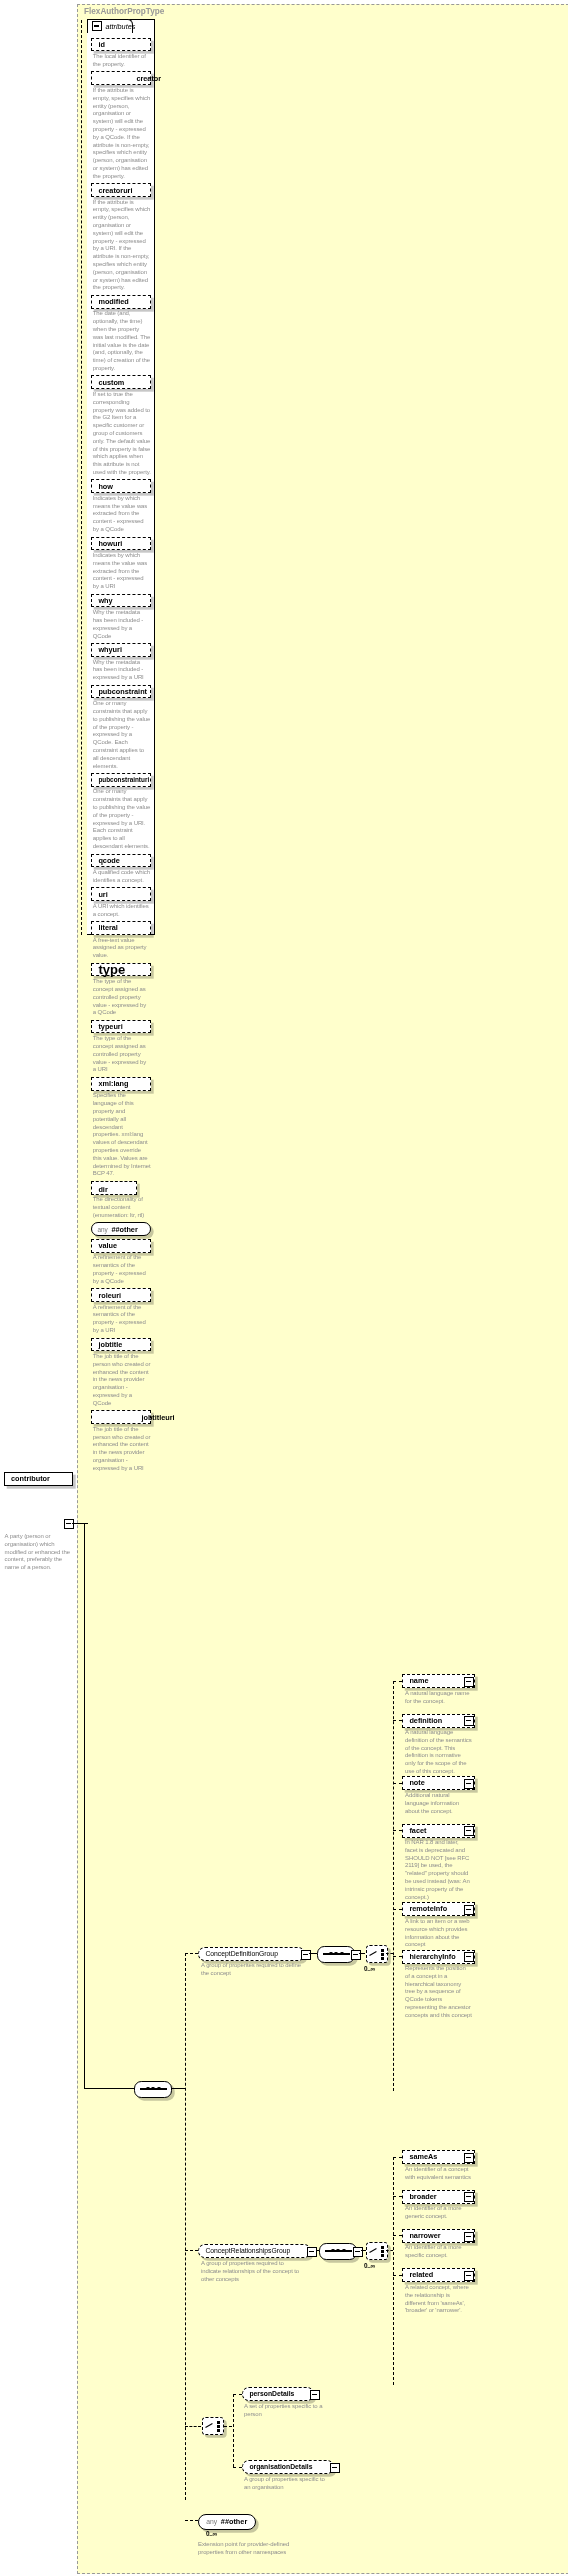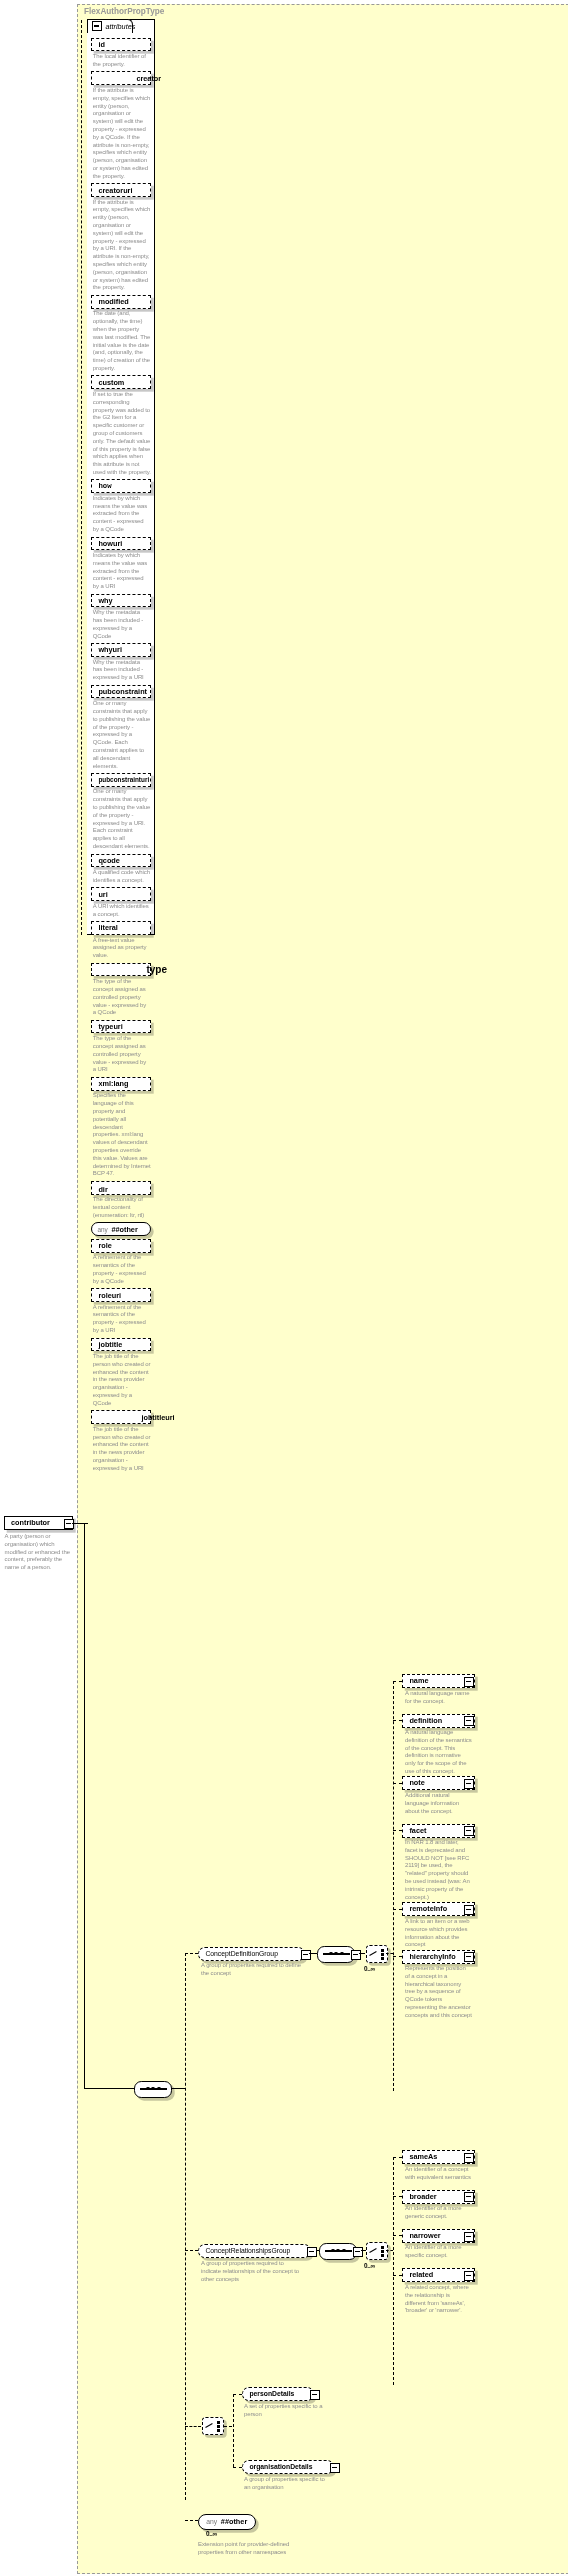--- a/index.html
+++ b/index.html
@@ -133,21 +133,21 @@
     </div>
     <div class="doc" style="margin: 1.8px 0px 1.8px 1.8px; width: 58px;">If the attribute is empty, specifies which entity (person, organisation or system) will edit the property - expressed by a URI. If the attribute is non-empty, specifies which entity (person, organisation or system) has edited the property.</div>
     <div class="box dashed" style="width: 60px; margin-top: 2.7px;">
       <span class="nodelabel" style="font-size: 7.3px;">modified</span>
     </div>
     <div class="doc" style="margin: 1.8px 0px 1.8px 1.8px; width: 58px;">The date (and, optionally, the time) when the property was last modified. The initial value is the date (and, optionally, the time) of creation of the property.</div>
     <div class="box dashed" style="width: 60px; margin-top: 2.7px;">
       <span class="nodelabel" style="font-size: 7.3px;">custom</span>
     </div>
     <div class="doc" style="margin: 1.8px 0px 1.8px 1.8px; width: 58px;">If set to true the corresponding property was added to the G2 Item for a specific customer or group of customers only. The default value of this property is false which applies when this attribute is not used with the property.</div>
-    <div class="box dashed" style="width: 60px; margin-top: 2.7px; font-family: Liberation Mono, monospace;">
+    <div class="box dashed" style="width: 60px; margin-top: 2.7px;">
       <span class="nodelabel" style="font-size: 7.3px;">how</span>
     </div>
     <div class="doc" style="margin: 1.8px 0px 1.8px 1.8px; width: 58px;">Indicates by which means the value was extracted from the content - expressed by a QCode</div>
     <div class="box dashed" style="width: 60px; margin-top: 2.7px;">
       <span class="nodelabel" style="font-size: 7.3px;">howuri</span>
     </div>
     <div class="doc" style="margin: 1.8px 0px 1.8px 1.8px; width: 58px;">Indicates by which means the value was extracted from the content - expressed by a URI</div>
     <div class="box dashed" style="width: 60px; margin-top: 2.7px;">
       <span class="nodelabel" style="font-size: 7.3px;">why</span>
     </div>
@@ -170,58 +170,58 @@
     <div class="doc" style="margin: 1.8px 0px 1.8px 1.8px; width: 58px;">A qualified code which identifies a concept.</div>
     <div class="box dashed" style="width: 60px; margin-top: 2.7px;">
       <span class="nodelabel" style="font-size: 7.3px;">uri</span>
     </div>
     <div class="doc" style="margin: 1.8px 0px 1.8px 1.8px; width: 58px;">A URI which identifies a concept.</div>
     <div class="box dashed" style="width: 60px; margin-top: 2.7px;">
       <span class="nodelabel" style="font-size: 7.3px;">literal</span>
     </div>
     <div class="doc" style="margin: 1.8px 0px 1.8px 1.8px; width: 58px;">A free-text value assigned as property value.</div>
     <div class="box dashed" style="width: 60px; margin-top: 2.7px;">
-      <span class="nodelabel" style="font-size: 10px; margin-left: 48px;">type</span>
+      <span class="nodelabel" style="font-size: 13px;">type</span>
     </div>
     <div class="doc" style="margin: 1.8px 0px 1.8px 1.8px; width: 58px;">The type of the concept assigned as controlled property value - expressed by a QCode</div>
     <div class="box dashed" style="width: 60px; margin-top: 2.7px;">
       <span class="nodelabel" style="font-size: 7.3px;">typeuri</span>
     </div>
     <div class="doc" style="margin: 1.8px 0px 1.8px 1.8px; width: 58px;">The type of the concept assigned as controlled property value - expressed by a URI</div>
     <div class="box dashed" style="width: 60px; margin-top: 2.7px;">
       <span class="nodelabel" style="font-size: 7.3px;">xml:lang</span>
     </div>
     <div class="doc" style="margin: 1.8px 0px 1.8px 1.8px; width: 58px;">Specifies the language of this property and potentially all descendant properties. xml:lang values of descendant properties override this value. Values are determined by Internet BCP 47.</div>
-    <div class="box dashed" style="width: 60px; margin-top: 2.7px; align-items: flex-end;">
+    <div class="box dashed" style="width: 46px; margin-top: 2.7px; align-items: flex-end;">
       <span class="nodelabel" style="font-size: 7.3px;">dir</span>
     </div>
     <div class="doc" style="margin: 1.8px 0px 1.8px 1.8px; width: 58px;">The directionality of textual content (enumeration: ltr, rtl)</div>
     <div class="box round" style="border: 1.3px solid rgb(0, 0, 0); width: 60px; margin-top: 2.7px; gap: 3.6px; padding-left: 5.5px;">
       <span style="color: rgb(122, 122, 122); font-size: 6.4px;">any</span>
       <span class="nodelabel">##other</span>
     </div>
     <div class="box dashed" style="width: 60px; margin-top: 2.7px;">
-      <span class="nodelabel" style="font-size: 7.3px;">role</span>
+      <span class="nodelabel" style="font-size: 7.3px;">value</span>
     </div>
     <div class="doc" style="margin: 1.8px 0px 1.8px 1.8px; width: 58px;">A refinement of the semantics of the property - expressed by a QCode</div>
     <div class="box dashed" style="width: 60px; margin-top: 2.7px;">
       <span class="nodelabel" style="font-size: 7.3px;">roleuri</span>
     </div>
     <div class="doc" style="margin: 1.8px 0px 1.8px 1.8px; width: 58px;">A refinement of the semantics of the property - expressed by a URI</div>
     <div class="box dashed" style="width: 60px; margin-top: 2.7px;">
       <span class="nodelabel" style="font-size: 7.3px;">jobtitle</span>
     </div>
     <div class="doc" style="margin: 1.8px 0px 1.8px 1.8px; width: 58px;">The job title of the person who created or enhanced the content in the news provider organisation - expressed by a QCode</div>
     <div class="box dashed" style="width: 60px; margin-top: 2.7px;">
       <span class="nodelabel" style="font-size: 7.3px; margin-left: 43px;">jobtitleuri</span>
     </div>
     <div class="doc" style="margin: 1.8px 0px 1.8px 1.8px; width: 58px;">The job title of the person who created or enhanced the content in the news provider organisation - expressed by a URI</div>
   </div>
 
-<div class="abs box solid" style="left:3.6px; top:1516px; width:69px;">
+<div class="abs box solid" style="left:3.6px; top:1472px; width:69px;">
   <span class="nodelabel">contributor</span>
 </div>
 <div class="handle" style="left:64px; top:1519px;"></div>
 <div class="abs doc" style="left:4.6px; top:1533px; width:73px;">A party (person or organisation) which modified or enhanced the content, preferably the name of a person.</div>
 
 <div class="hline" style="left:72px; top:1523px; width:16.4px;"></div>
 
 <div class="vdash" style="left:81px; top:20px; height:915px;"></div>
 
 <div class="seq" style="left:134px; top:2081px;">

